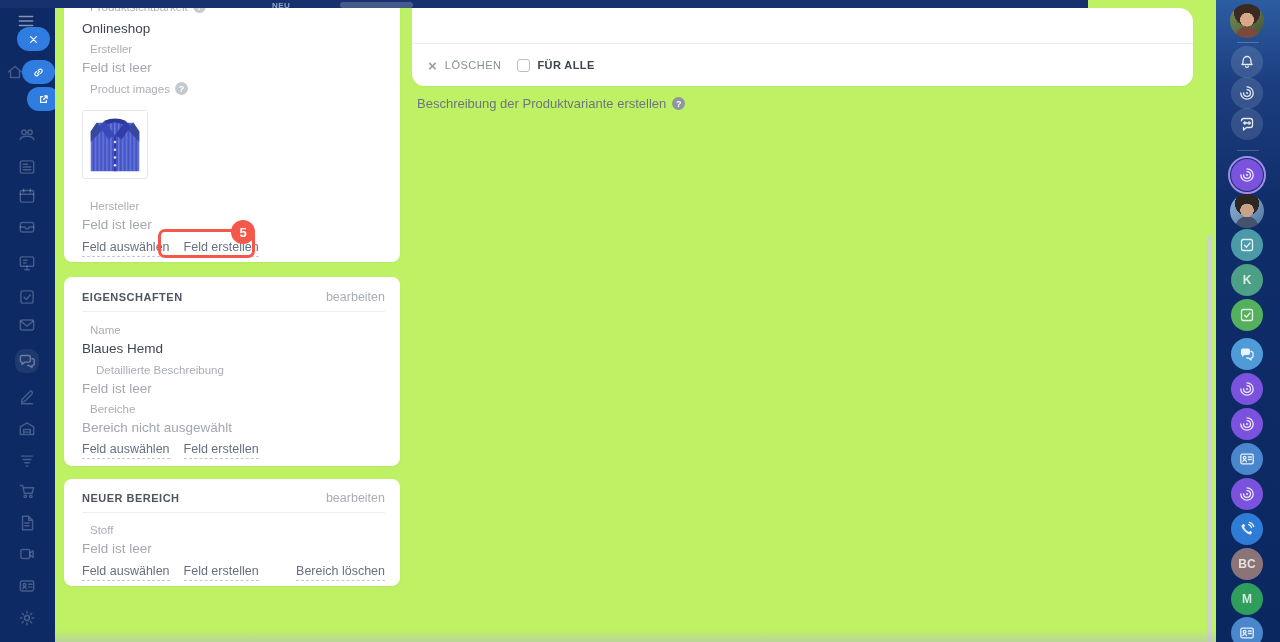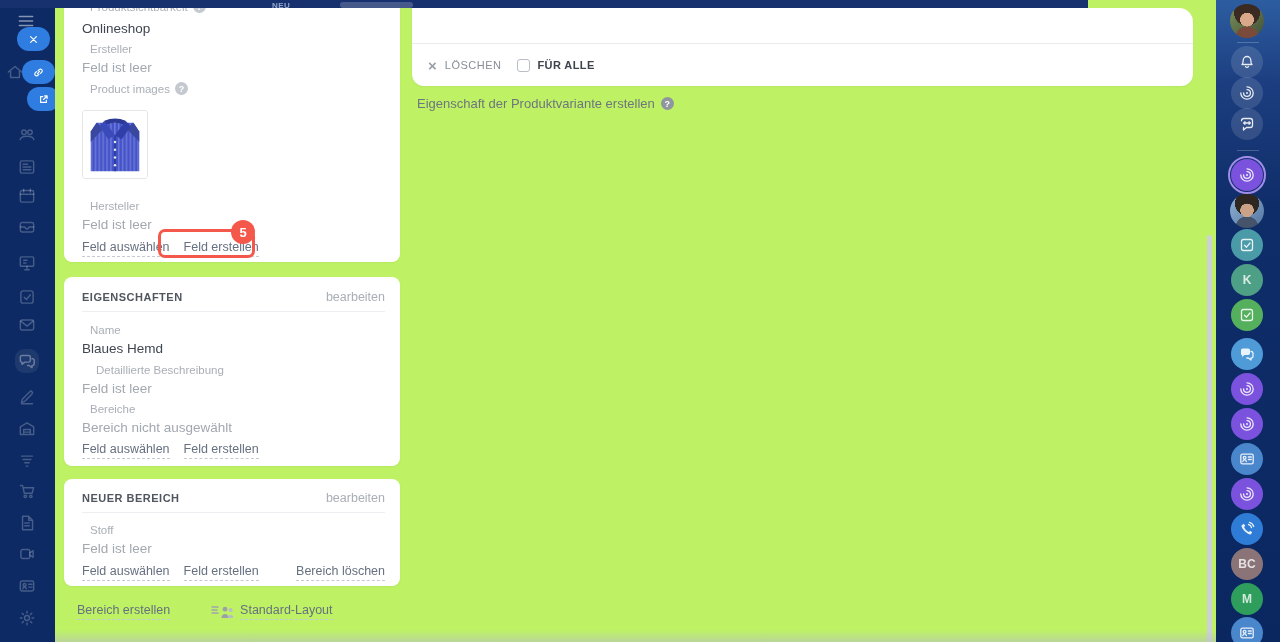--- a/index.html
+++ b/index.html
@@ -207,43 +207,32 @@
       <div class="field-label" style="position:absolute; left:18px; top:45px;">Stoff</div>
       <div class="field-value empty" style="position:absolute; left:18px; top:58px;">Feld ist leer</div>
 
       <div class="links-row" style="top:85px;">
         <span class="dashed-link">Feld auswählen</span>
         <span class="dashed-link">Feld erstellen</span>
       </div>
       <span class="dashed-link" style="position:absolute; right:15px; top:85px;">Bereich löschen</span>
     </div>
 
-    <div class="footer-links">
-      <span class="dashed-link">Bereich erstellen</span>
-      <svg class="layout-icon" viewBox="0 0 23 15">
-        <path d="M1 3h6M1 6h5M1 9h6" stroke="#a0a7ae" stroke-width="1.5" fill="none" stroke-linecap="round"></path>
-        <circle cx="14" cy="5.2" r="2.4" fill="#9aa1a8"></circle>
-        <path d="M10.4 14c.2-2.6 1.7-4 3.6-4s3.4 1.4 3.6 4z" fill="#9aa1a8"></path>
-        <circle cx="19.6" cy="6" r="2" fill="#b7bdc4"></circle>
-        <path d="M16.9 14c.2-2.2 1.4-3.3 2.7-3.3 1.4 0 2.5 1.1 2.7 3.3z" fill="#b7bdc4"></path>
-      </svg>
-      <span class="dashed-link">Standard-Layout</span>
-    </div>
 
     <div class="card grid-card">
       <div class="actions-row">
         <span class="x-icon">×</span>
         <span class="delete-label">LÖSCHEN</span>
         <span class="checkbox"></span>
         <span class="forall-label">FÜR ALLE</span>
       </div>
     </div>
 
     <div class="variant-link">
-      <span>Eigenschaft der Produktvariante erstellen</span>
+      <span>Beschreibung der Produktvariante erstellen</span>
       <span class="help-dot dark"></span>
     </div>
 
     <div class="scrollbar"></div>
     <div class="bottom-shade"></div>
   </div>
 
   <div class="left-sidebar" id="left-dock">
       <div class="lsb-item brighter" style="top: 11px; left: 16px;"><svg viewBox="0 0 18 18">
           <path d="M3 5h12M3 9h12M3 13h12"></path>

